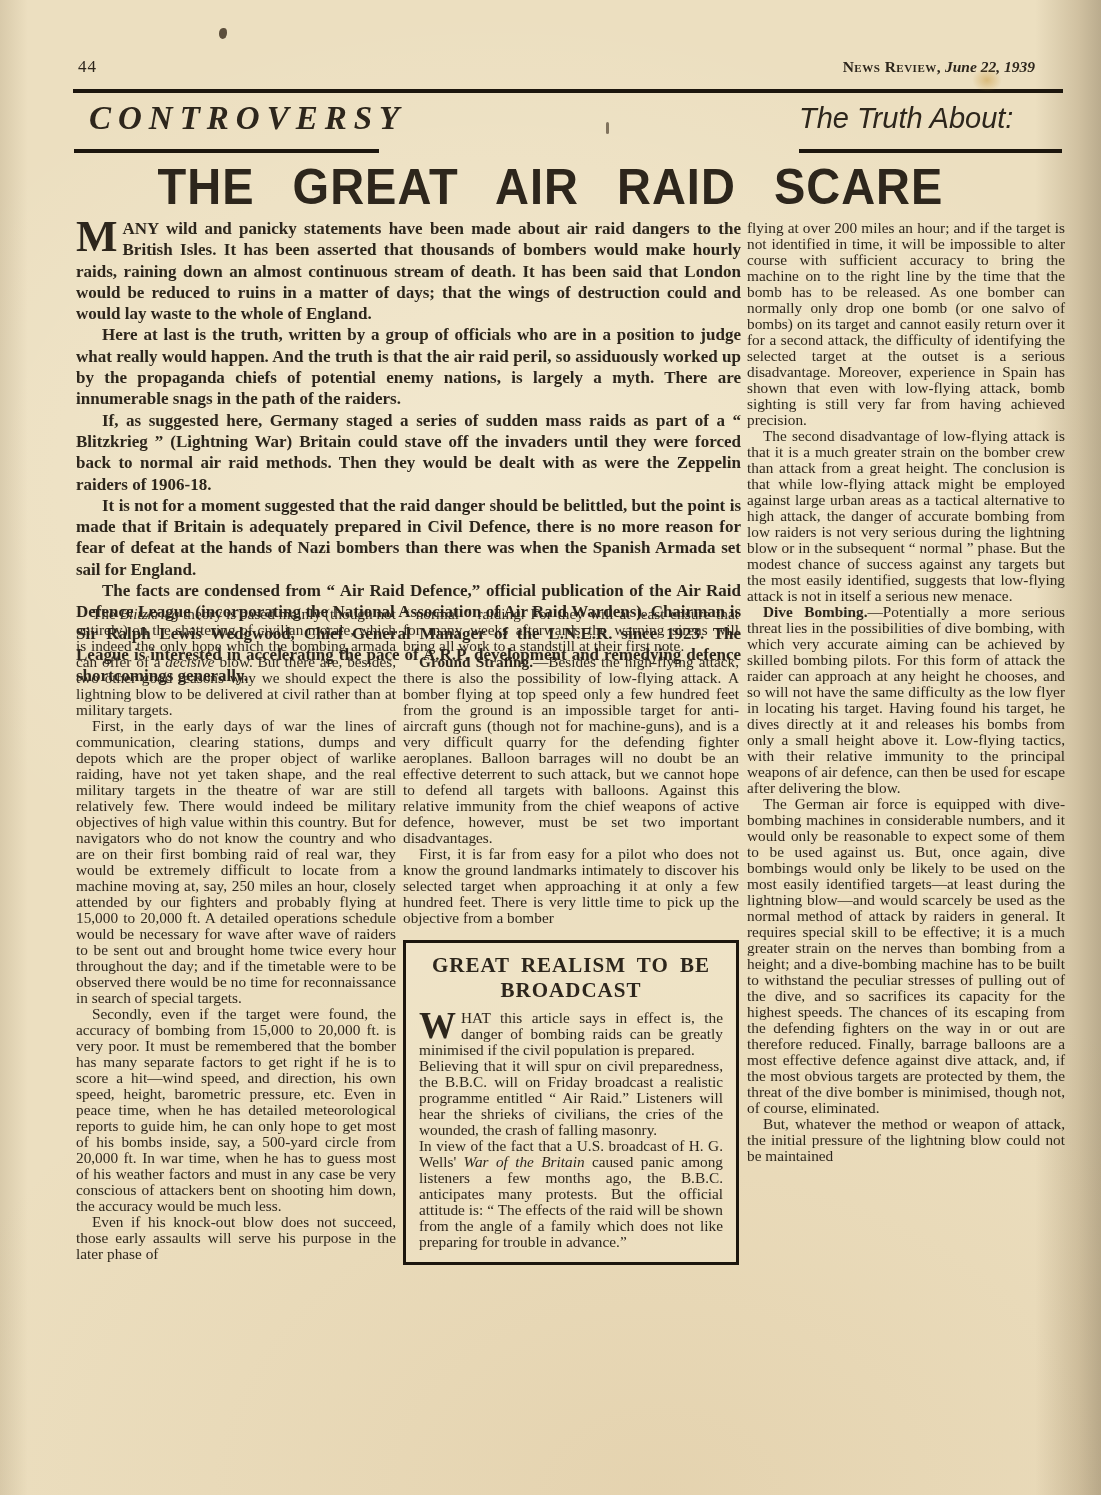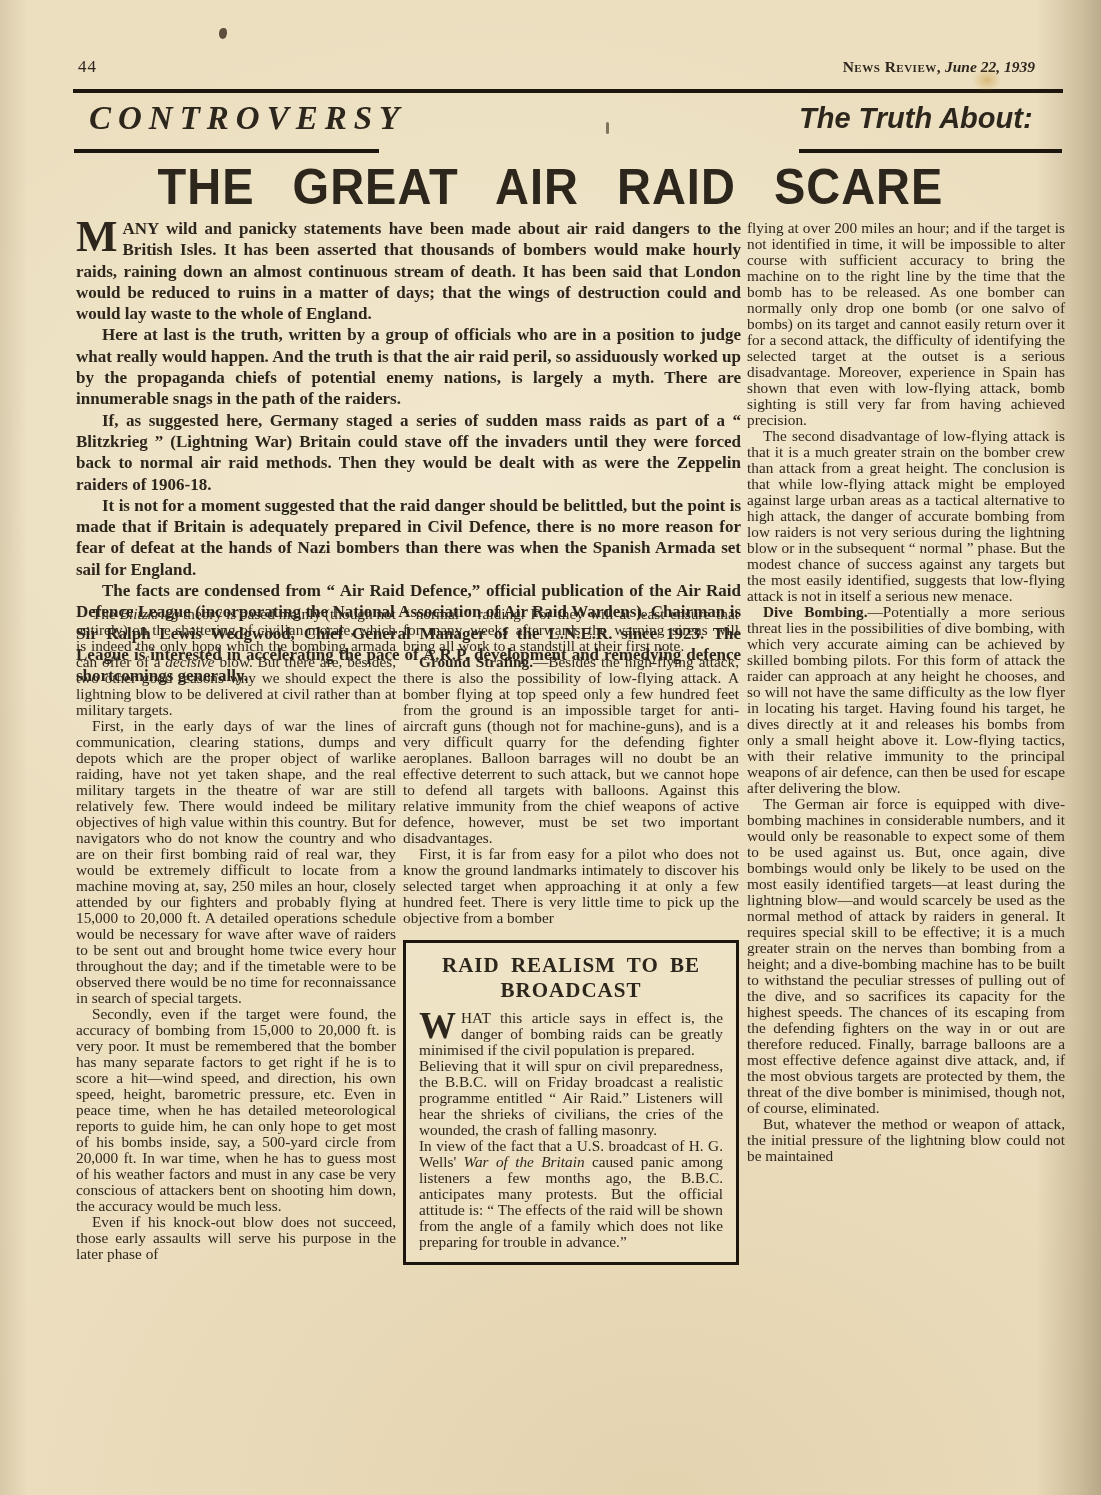--- a/index.html
+++ b/index.html
@@ -36,21 +36,21 @@
   .rule-top{left:73px;top:89px;width:990px;height:4px;}
   .section-label{
     position:absolute;left:89px;top:100px;
     font-size:33px;font-weight:bold;font-style:italic;
     letter-spacing:7px;white-space:nowrap;
   }
   .rule-section{left:74px;top:149px;width:305px;height:4px;}
   .kicker{
     position:absolute;left:799px;top:102px;width:262px;
     font-family:"Liberation Sans", sans-serif;
-    font-size:29px;font-weight:bold;font-style:italic;
+    font-size:29px;font-weight:normal;font-style:italic;
     white-space:nowrap;
   }
   .rule-kicker{left:799px;top:149px;width:263px;height:4px;}
   .headline{
     position:absolute;left:0;top:158px;width:1101px;
     text-align:center;
     font-family:"Liberation Sans", sans-serif;
     font-size:47px;font-weight:bold;
     letter-spacing:1px;word-spacing:24px;
     transform:scaleY(1.05);transform-origin:top;
@@ -146,21 +146,21 @@
     <p>Secondly, even if the target were found, the accuracy of bombing from 15,000 to 20,000 ft. is very poor.  It must be remembered that the bomber has many separate factors to get right if he is to score a hit—wind speed, and direction, his own speed, height, barometric pressure, etc.  Even in peace time, when he has detailed meteorological reports to guide him, he can only hope to get most of his bombs inside, say, a 500-yard circle from 20,000 ft.  In war time, when he has to guess most of his weather factors and must in any case be very conscious of attackers bent on shooting him down, the accuracy would be much less.</p>
     <p>Even if his knock-out blow does not succeed, those early assaults will serve his purpose in the later phase of</p>
   </div>
 
   <div class="col col-middle">
     <p class="cont">“ normal ” raiding.  For they will at least ensure that for many weeks afterwards the warning sirens will bring all work to a standstill at their first note.</p>
     <p><b>Ground Strafing.</b>—Besides the high-flying attack, there is also the possibility of low-flying attack.  A bomber flying at top speed only a few hundred feet from the ground is an impossible target for anti-aircraft guns (though not for machine-guns), and is a very difficult quarry for the defending fighter aeroplanes.  Balloon barrages will no doubt be an effective deterrent to such attack, but we cannot hope to defend all targets with balloons.  Against this relative immunity from the chief weapons of active defence, however, must be set two important disadvantages.</p>
     <p>First, it is far from easy for a pilot who does not know the ground landmarks intimately to discover his selected target when approaching it at only a few hundred feet.  There is very little time to pick up the objective from a bomber</p>
 
     <div class="side-box">
-      <div class="box-title">RAID REALISM TO BE BROADCAST</div>
+      <div class="box-title">GREAT REALISM TO BE BROADCAST</div>
       <p class="cont"><span class="dropcap">W</span><span>HAT this article says in effect is, the danger of bombing raids can be greatly minimised if the civil population is prepared.</span></p>
       <p class="cont">Believing that it will spur on civil preparedness, the B.B.C. will on Friday broadcast a realistic programme entitled “ Air Raid.”  Listeners will hear the shrieks of civilians, the cries of the wounded, the crash of falling masonry.</p>
       <p class="cont">In view of the fact that a U.S. broadcast of H. G. Wells' <i>War of the Britain</i> caused panic among listeners a few months ago, the B.B.C. anticipates many protests.  But the official attitude is: “ The effects of the raid will be shown from the angle of a family which does not like preparing for trouble in advance.”</p>
     </div>
   </div>
 
   <div class="col col-right">
     <p class="cont">flying at over 200 miles an hour; and if the target is not identified in time, it will be impossible to alter course with sufficient accuracy to bring the machine on to the right line by the time that the bomb has to be released.  As one bomber can normally only drop one bomb (or one salvo of bombs) on its target and cannot easily return over it for a second attack, the difficulty of identifying the selected target at the outset is a serious disadvantage.  Moreover, experience in Spain has shown that even with low-flying attack, bomb sighting is still very far from having achieved precision.</p>
     <p>The second disadvantage of low-flying attack is that it is a much greater strain on the bomber crew than attack from a great height.  The conclusion is that while low-flying attack might be employed against large urban areas as a tactical alternative to high attack, the danger of accurate bombing from low raiders is not very serious during the lightning blow or in the subsequent “ normal ” phase. But the modest chance of success against any targets but the most easily identified, suggests that low-flying attack is not in itself a serious new menace.</p>
     <p><b>Dive Bombing.</b>—Potentially a more serious threat lies in the possibilities of dive bombing, with which very accurate aiming can be achieved by skilled bombing pilots.  For this form of attack the raider can approach at any height he chooses, and so will not have the same difficulty as the low flyer in locating his target.  Having found his target, he dives directly at it and releases his bombs from only a small height above it.  Low-flying tactics, with their relative immunity to the principal weapons of air defence, can then be used for escape after delivering the blow.</p>

